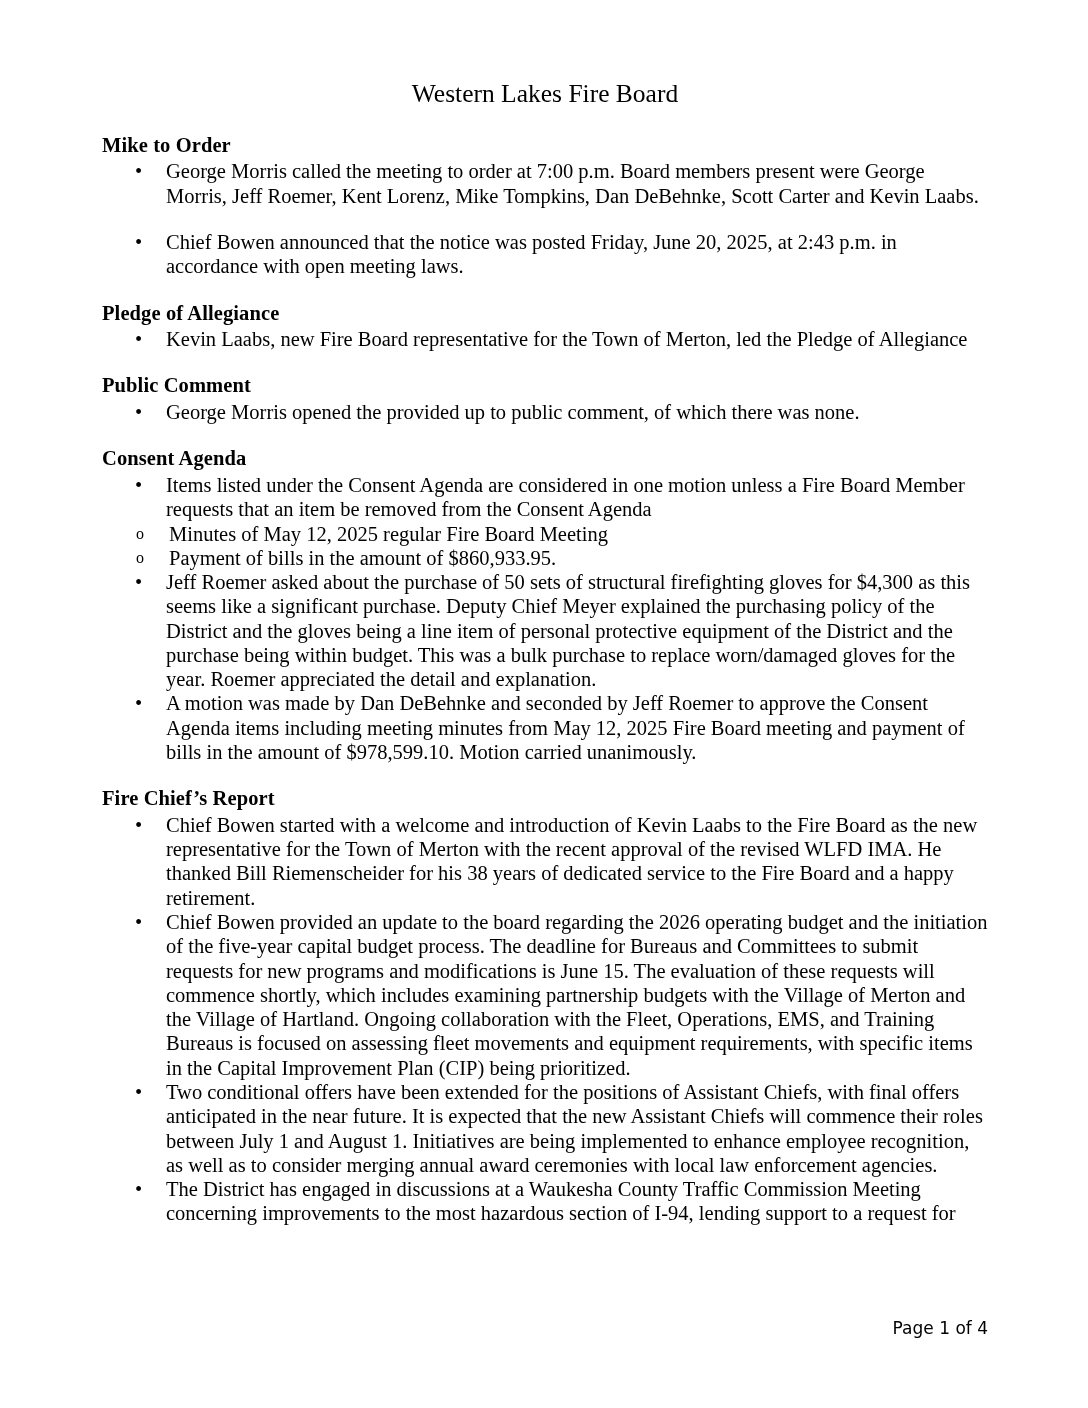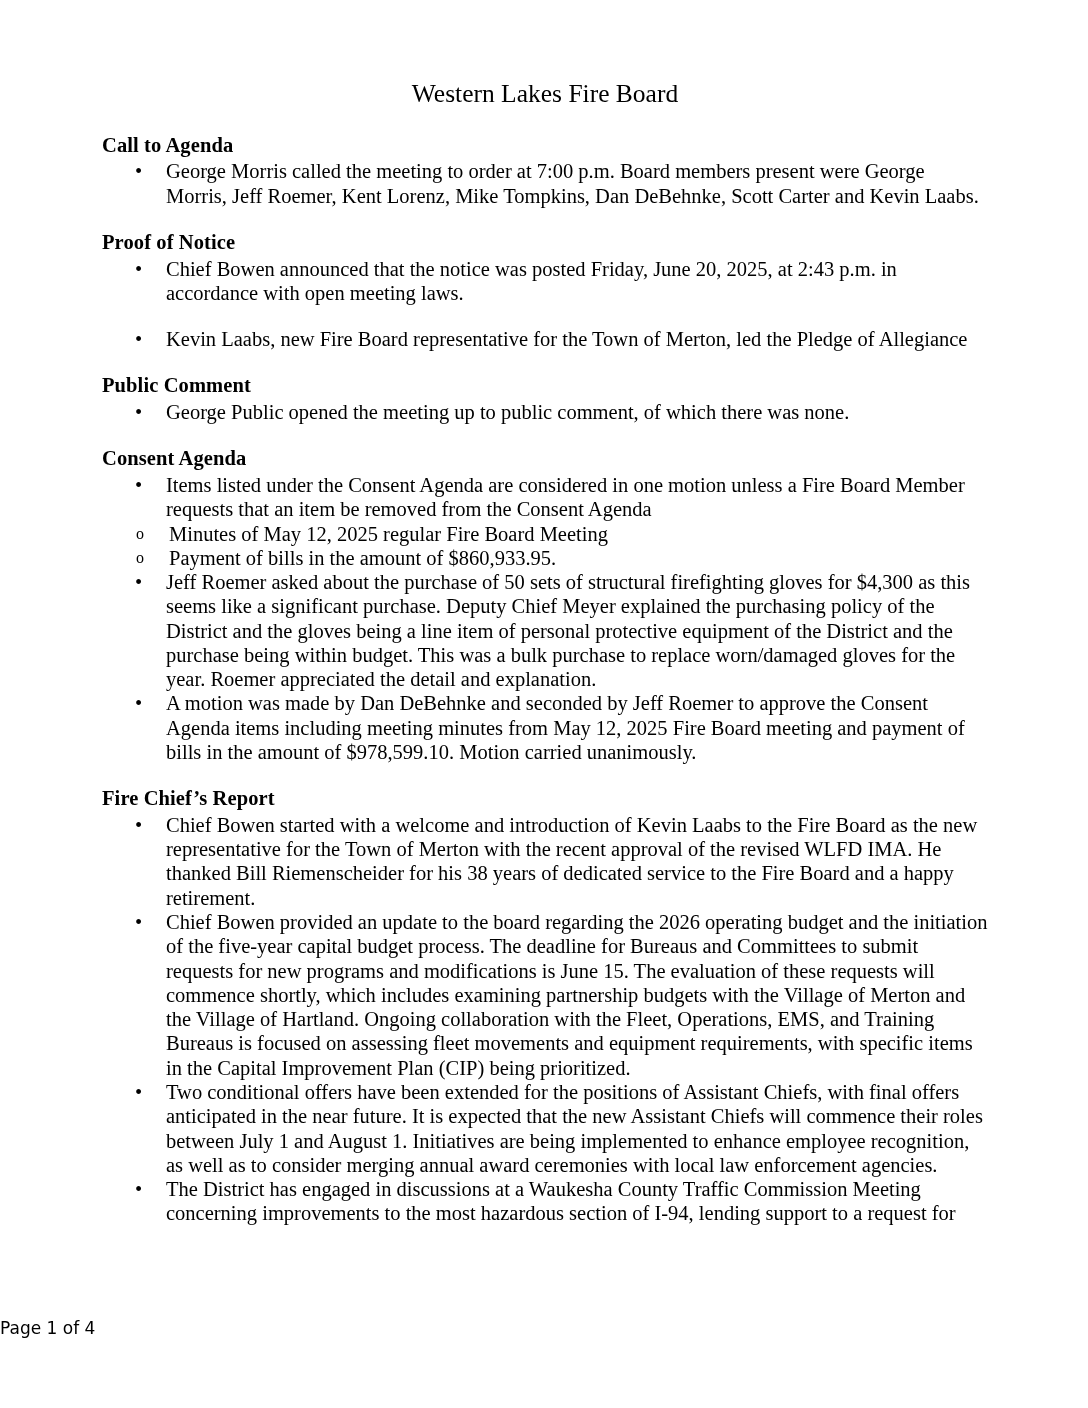--- a/index.html
+++ b/index.html
@@ -80,71 +80,72 @@
     line-height: 1.5;
   }
   .bullet-text {
     display: block;
   }
   .footer {
     position: absolute;
     left: 0;
     right: 100px;
     bottom: 70px;
+    text-align: right;
     font-family: "DejaVu Sans", "Liberation Sans", sans-serif;
     font-size: 17px;
     color: #000000;
   }
 </style>
 </head>
 <body>
 
 <div class="page">
 
   <div class="doc-header">
     <div>Western Lakes Fire Board</div>
   </div>
 
   <div>
 
     <div class="section">
-      <div class="section-heading">Call to Agenda</div>
+      <div class="section-heading">Mike to Order</div>
       <ul class="bullets">
         <li>
           <span class="marker">•</span>
           <span class="bullet-text">George Morris called the meeting to order at 7:00 p.m. Board members present were George Morris, Jeff Roemer, Kent Lorenz, Mike Tompkins, Dan DeBehnke, Scott Carter and Kevin Laabs.</span>
         </li>
       </ul>
     </div>
 
     <div class="section">
-      <div class="section-heading">Proof of Notice</div>
       <ul class="bullets">
         <li>
           <span class="marker">•</span>
           <span class="bullet-text">Chief Bowen announced that the notice was posted Friday, June 20, 2025, at 2:43 p.m. in accordance with open meeting laws.</span>
         </li>
       </ul>
     </div>
 
     <div class="section">
+      <div class="section-heading">Pledge of Allegiance</div>
       <ul class="bullets">
         <li>
           <span class="marker">•</span>
           <span class="bullet-text">Kevin Laabs, new Fire Board representative for the Town of Merton, led the Pledge of Allegiance</span>
         </li>
       </ul>
     </div>
 
     <div class="section">
       <div class="section-heading">Public Comment</div>
       <ul class="bullets">
         <li>
           <span class="marker">•</span>
-          <span class="bullet-text">George Public opened the meeting up to public comment, of which there was none.</span>
+          <span class="bullet-text">George Morris opened the provided up to public comment, of which there was none.</span>
         </li>
       </ul>
     </div>
 
     <div class="section">
       <div class="section-heading">Consent Agenda</div>
       <ul class="bullets">
         <li>
           <span class="marker">•</span>
           <span class="bullet-text">Items listed under the Consent Agenda are considered in one motion unless a Fire Board Member requests that an item be removed from the Consent Agenda</span>

